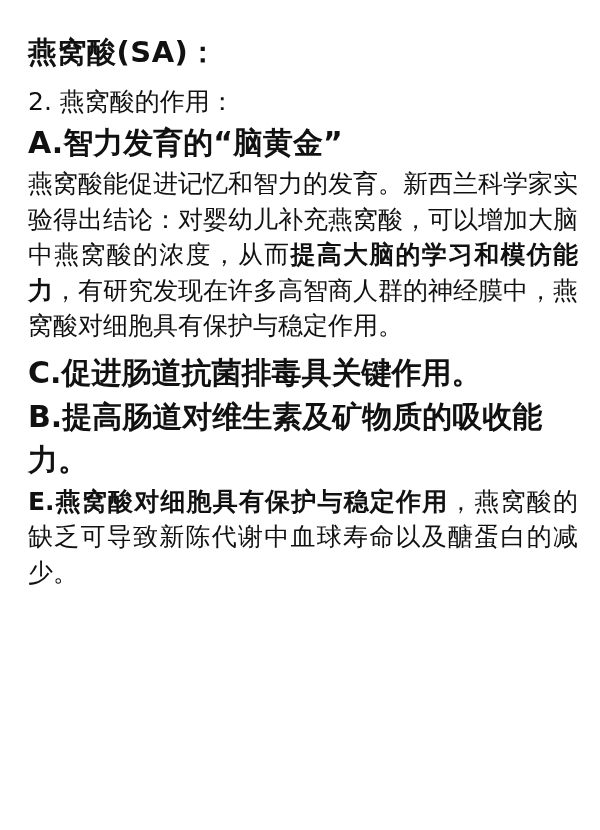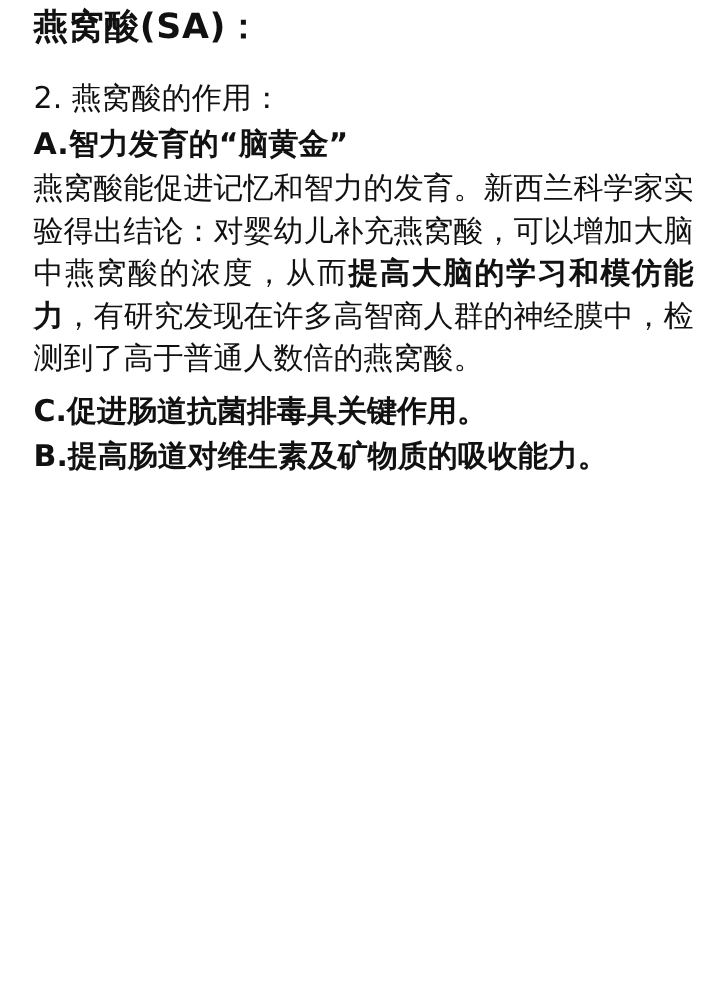--- a/index.html
+++ b/index.html
@@ -11,49 +11,49 @@
     width: 600px;
     height: 830px;
     font-family: "DejaVu Sans", "Liberation Sans", sans-serif;
     color: #111111;
     overflow: hidden;
   }
   .page {
     box-sizing: border-box;
     width: 600px;
     height: 796px;
-    padding: 4px 22px 10px 28px;
+    padding: 34px 22px 10px 28px;
   }
   .title {
     font-size: 29px;
     font-weight: bold;
     letter-spacing: 0.5px;
     line-height: 1.25;
     margin: 0 0 10px 0;
   }
   .para {
     font-size: 25px;
     line-height: 1.42;
     margin: 0 0 2px 0;
     text-align: justify;
     text-justify: inter-ideograph;
   }
   .bold {
     font-weight: bold;
   }
   .heading-line {
-    font-size: 25px;
+    font-size: 30px;
     line-height: 1.42;
     font-weight: bold;
     margin: 0 0 2px 0;
   }
   .section-num {
     font-size: 25px;
     line-height: 1.42;
-    margin: 10px 0 2px 0;
+    margin: 0 0 2px 0;
   }
   .mixed {
     font-size: 25px;
     line-height: 1.42;
     margin: 0 0 2px 0;
     text-align: justify;
     text-justify: inter-ideograph;
   }
   .block-spacer-sm { height: 4px; }
   .block-spacer { height: 6px; }
@@ -65,23 +65,24 @@
 
   <h1 class="title">燕窝酸(SA)：</h1>
 
 
   <div class="block-spacer-sm"></div>
 
   <p class="section-num">2. 燕窝酸的作用：</p>
 
   <p class="heading-line">A.智力发育的“脑黄金”</p>
 
-  <p class="mixed"><span>燕窝酸能促进记忆和智力的发育。新西兰科学家实验得出结论：对婴幼儿补充燕窝酸，可以增加大脑中燕窝酸的浓度，从而</span><span class="bold">提高大脑的学习和模仿能力</span><span>，有研究发现在许多高智商人群的神经膜中，检测到了高于普通人数倍的燕窝酸。</span></p>
+  <p class="mixed"><span>燕窝酸能促进记忆和智力的发育。新西兰科学家实验得出结论：对婴幼儿补充燕窝酸，可以增加大脑中燕窝酸的浓度，从而</span><span class="bold">提高大脑的学习和模仿能力</span><span>，有研究发现在许多高智商人群的神经膜中，燕窝酸对细胞具有保护与稳定作用。</span></p>
 
   <div class="block-spacer"></div>
 
   <p class="heading-line">C.促进肠道抗菌排毒具关键作用。</p>
 
   <p class="heading-line">B.提高肠道对维生素及矿物质的吸收能力。</p>
 
 
+  <p class="mixed"><span class="bold">E.燕窝酸对细胞具有保护与稳定作用</span><span>，燕窝酸的缺乏可导致新陈代谢中血球寿命以及醣蛋白的减少。</span></p>
 
 </div>
 
 </body></html>

